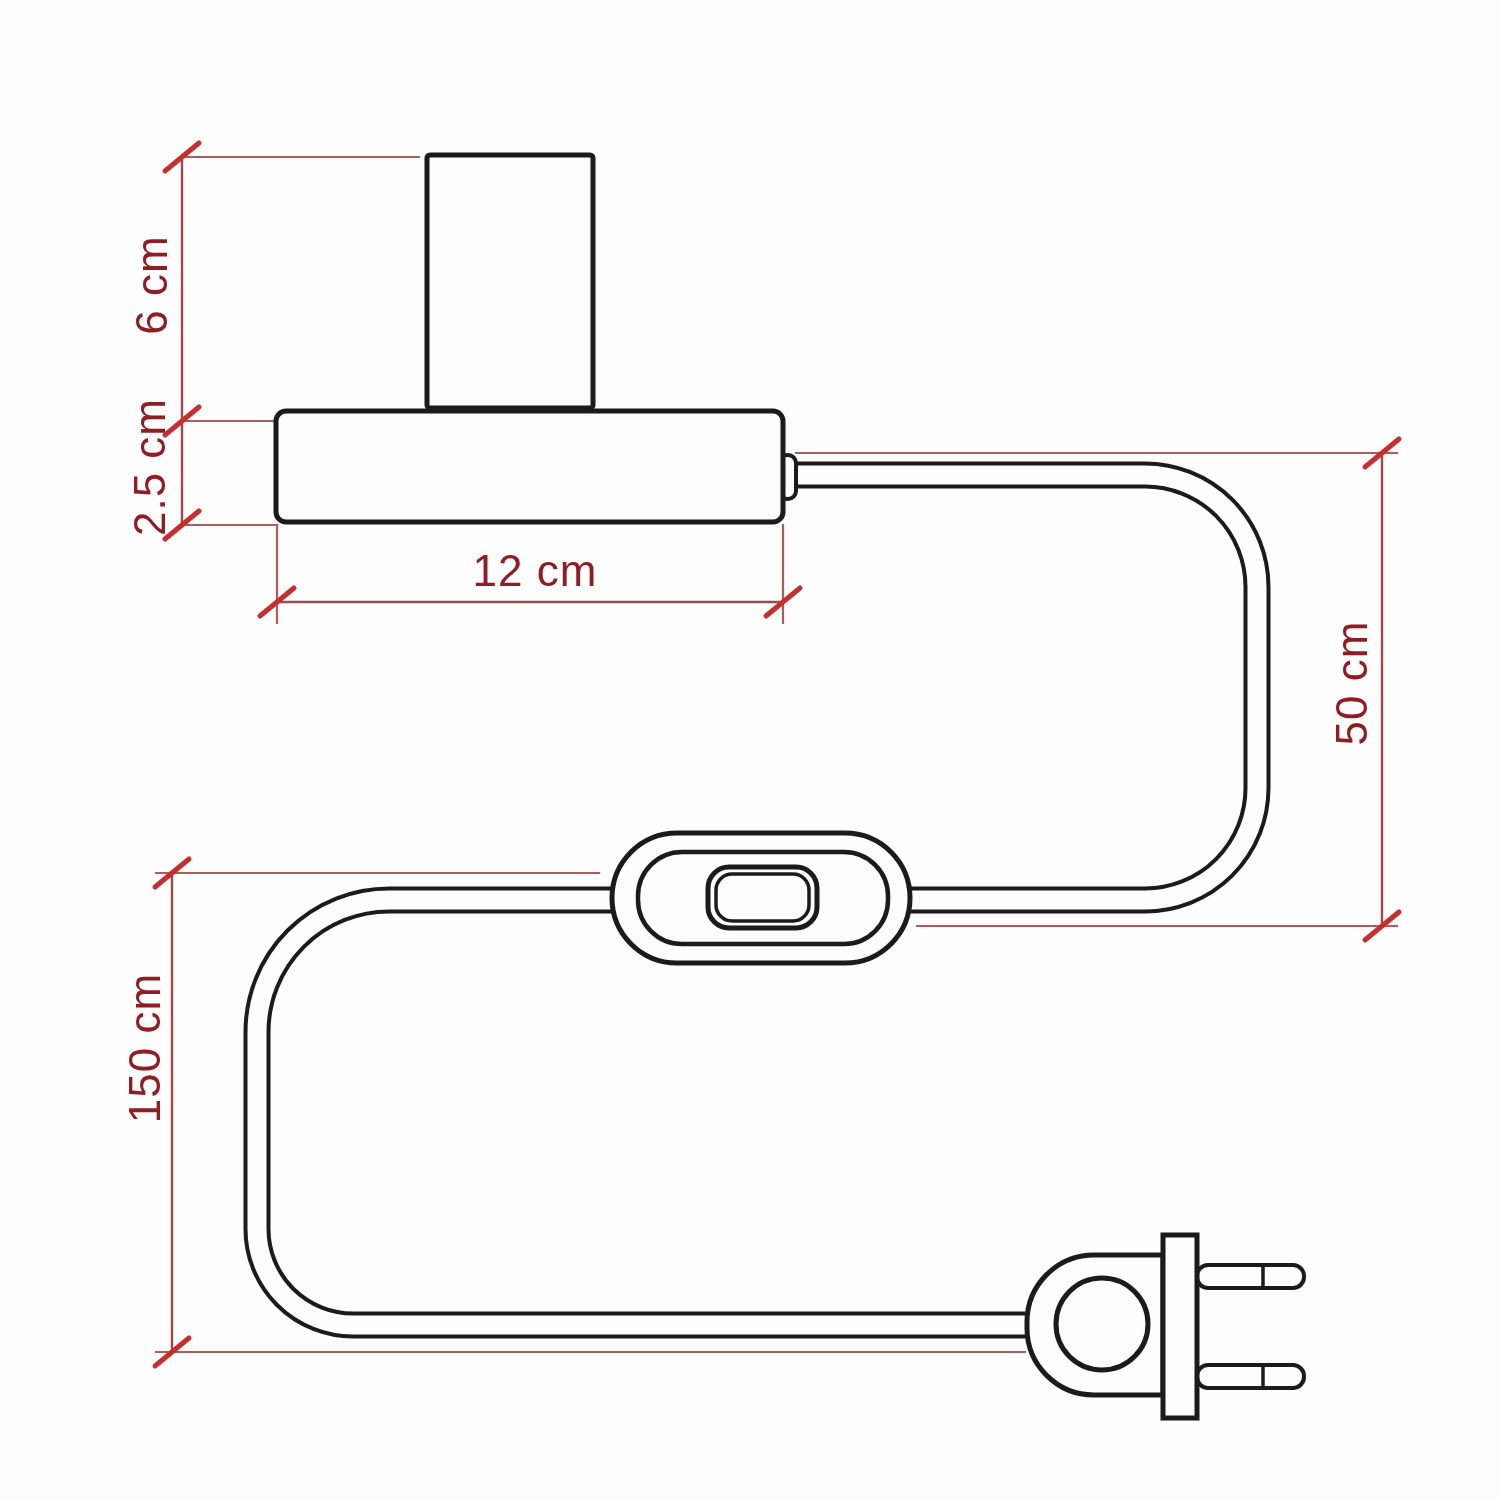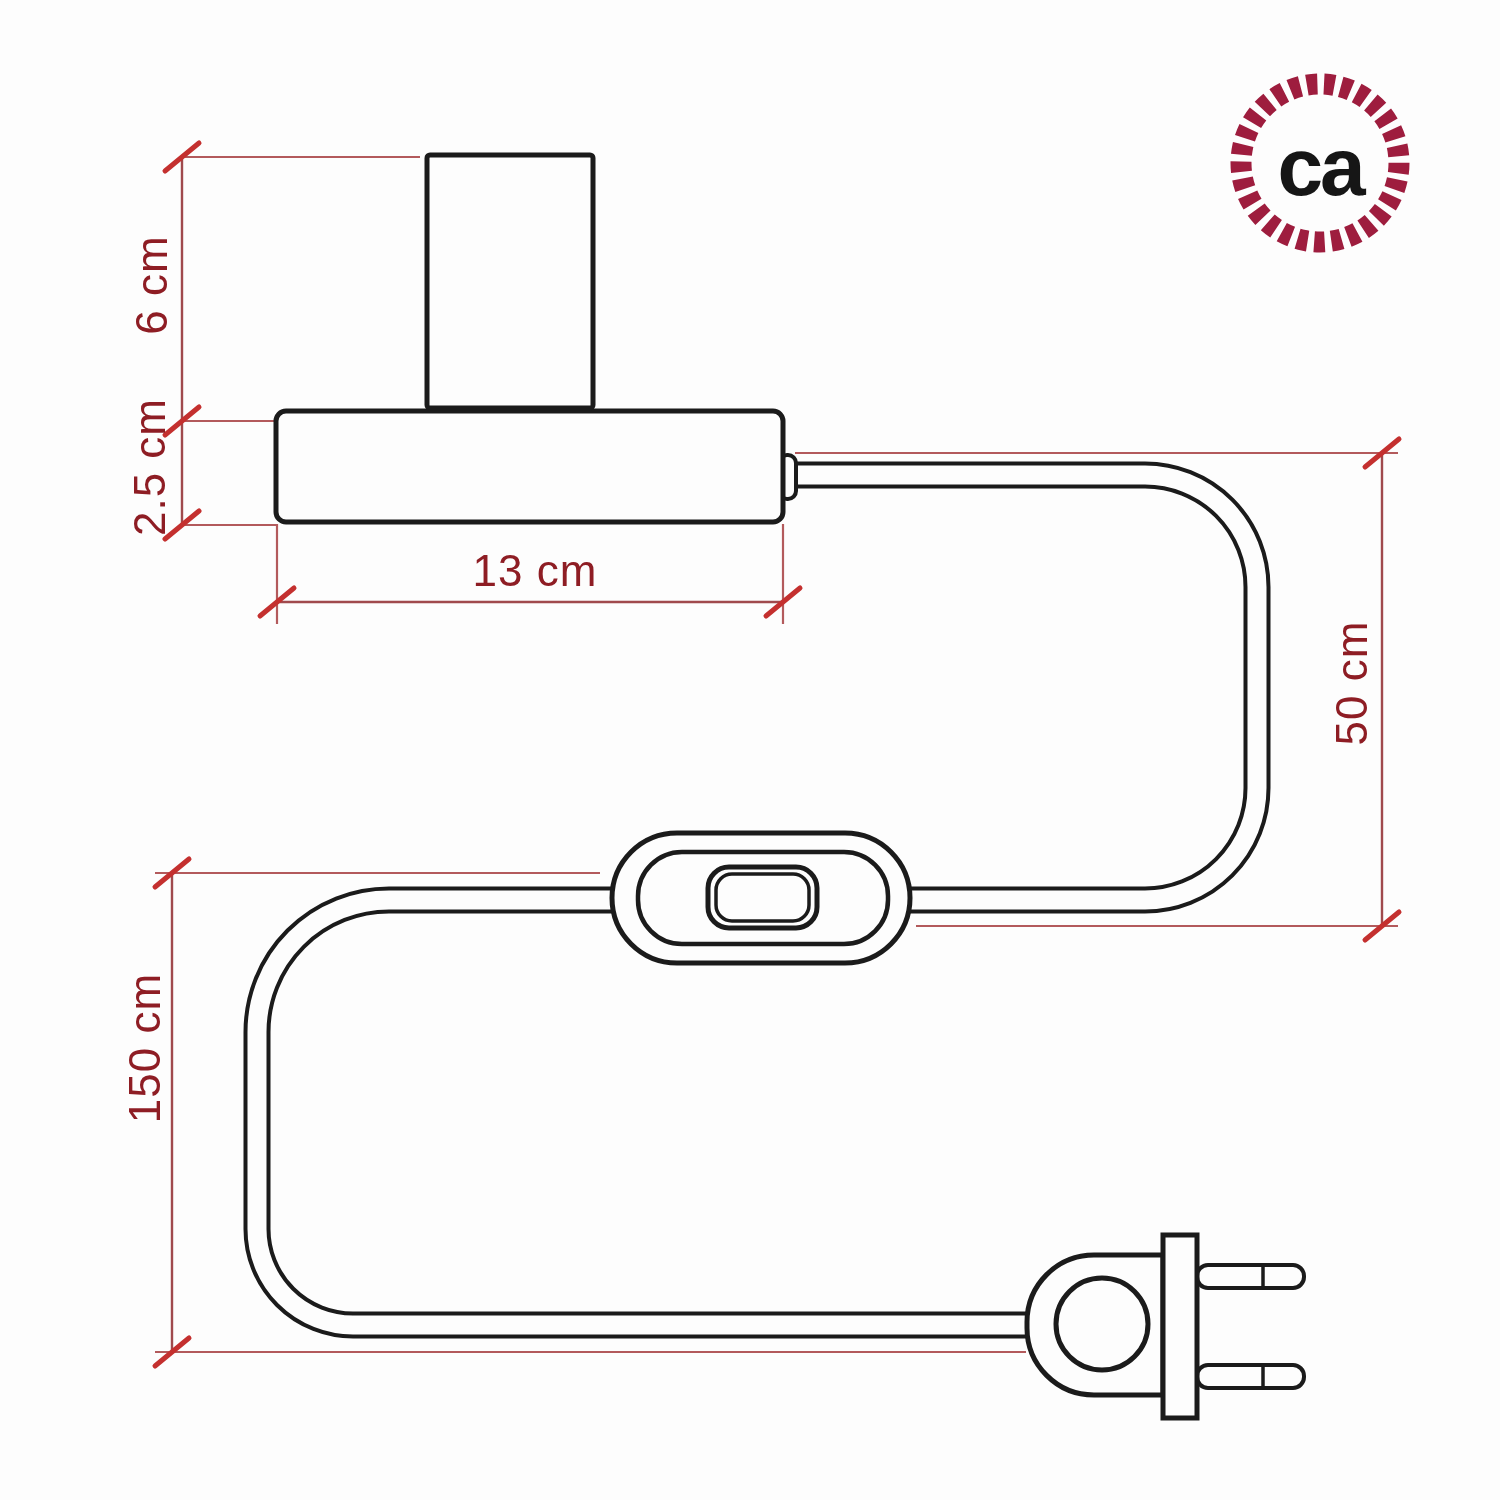--- a/index.html
+++ b/index.html
@@ -104,26 +104,20 @@
       <rect x="1197" y="1365" width="107" height="23" rx="11" stroke-width="4"></rect>
       <line x1="1263" y1="1365" x2="1263" y2="1388" stroke-width="3.5"></line>
       <rect x="1163" y="1235" width="34" height="183" stroke-width="5"></rect>
     </g>
   </svg>
 
   <div class="dim-label vertical" style="left:152px;top:285px;">6 cm</div>
 
   <div class="dim-label vertical" style="left:150px;top:467px;">2.5 cm</div>
 
-  <div class="dim-label" style="left:535px;top:571px;">13 cm</div>
+  <div class="dim-label" style="left:535px;top:571px;">12 cm</div>
 
   <div class="dim-label vertical" style="left:1352px;top:683px;">50 cm</div>
 
   <div class="dim-label vertical" style="left:145px;top:1048px;">150 cm</div>
 
-  <div class="logo">
-    <svg width="184" height="184" viewBox="0 0 184 184">
-      <circle cx="92" cy="92" r="79" fill="none" stroke="#9e1d3e" stroke-width="21" stroke-dasharray="10.5 6.6" transform="rotate(12 92 92)"></circle>
-    </svg>
-    <span class="logo-text">ca</span>
-  </div>
 
 </div>
 
 </body></html>

